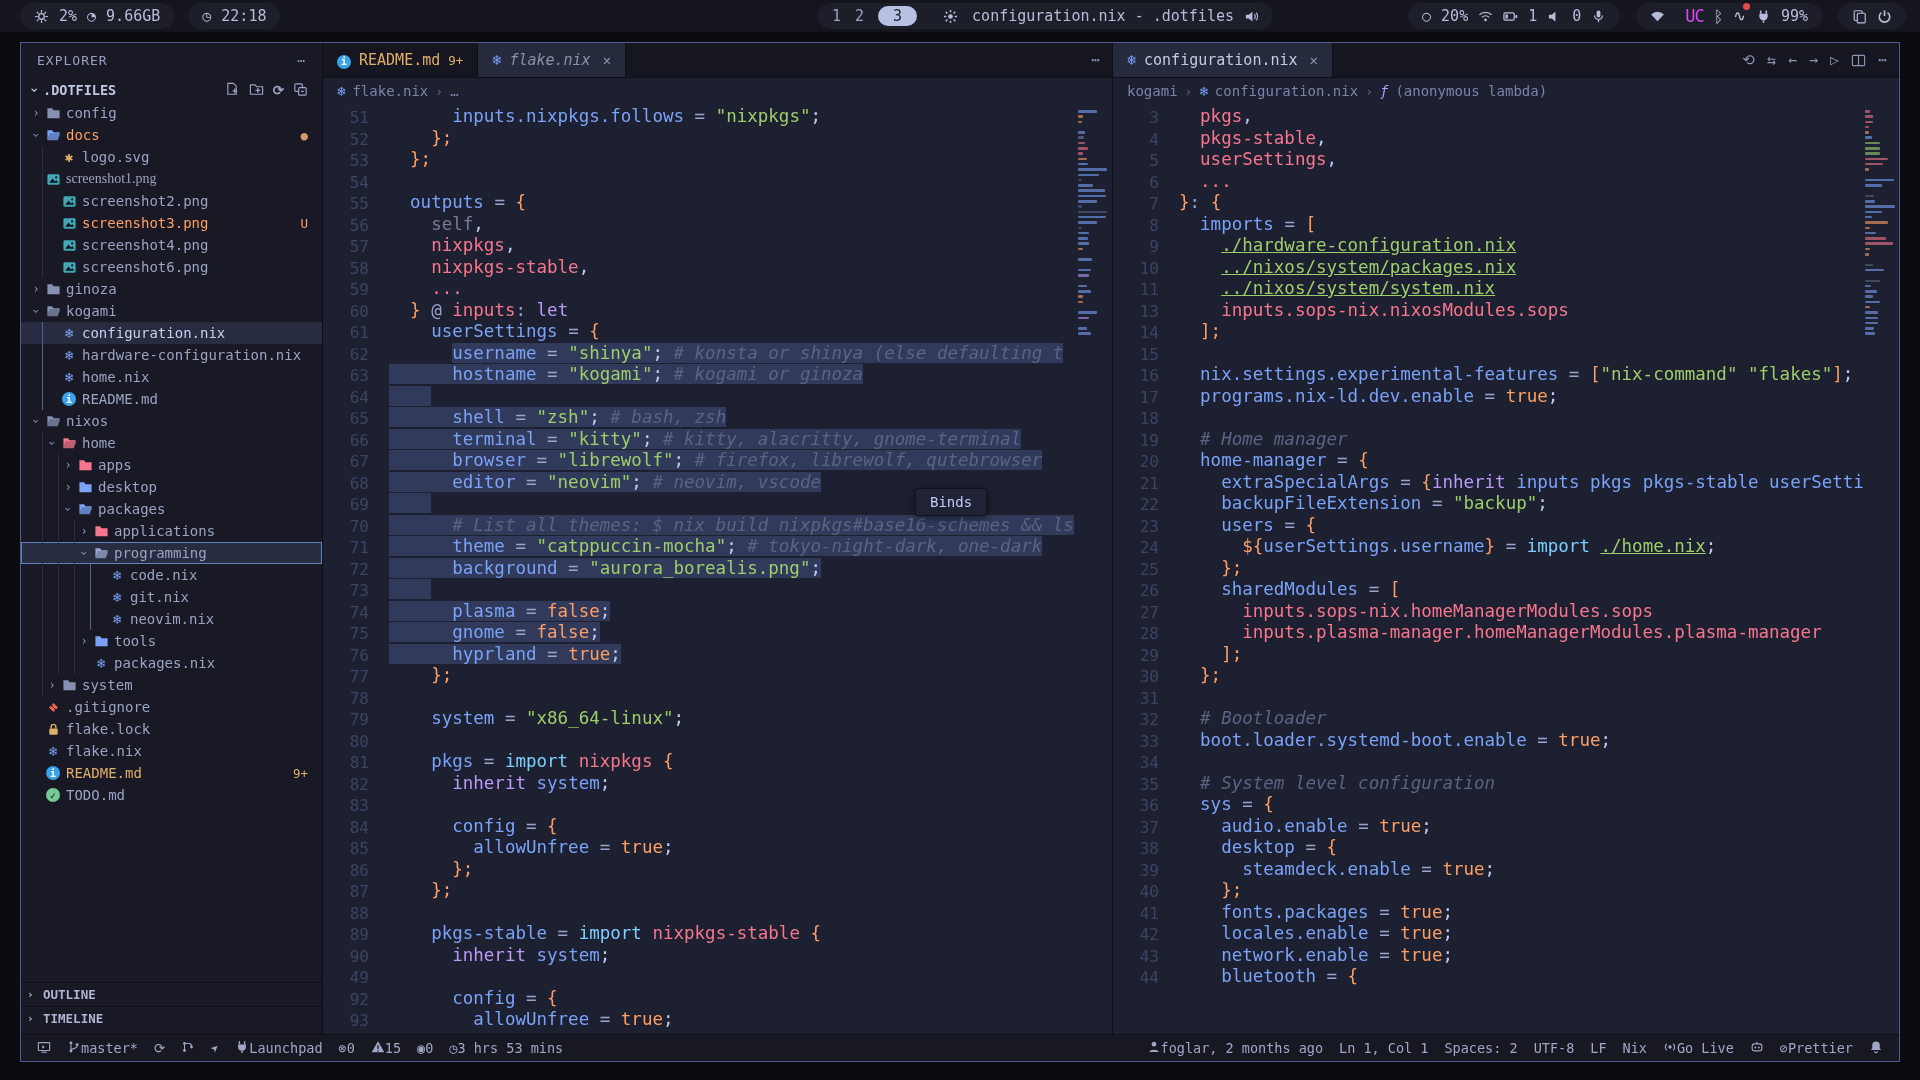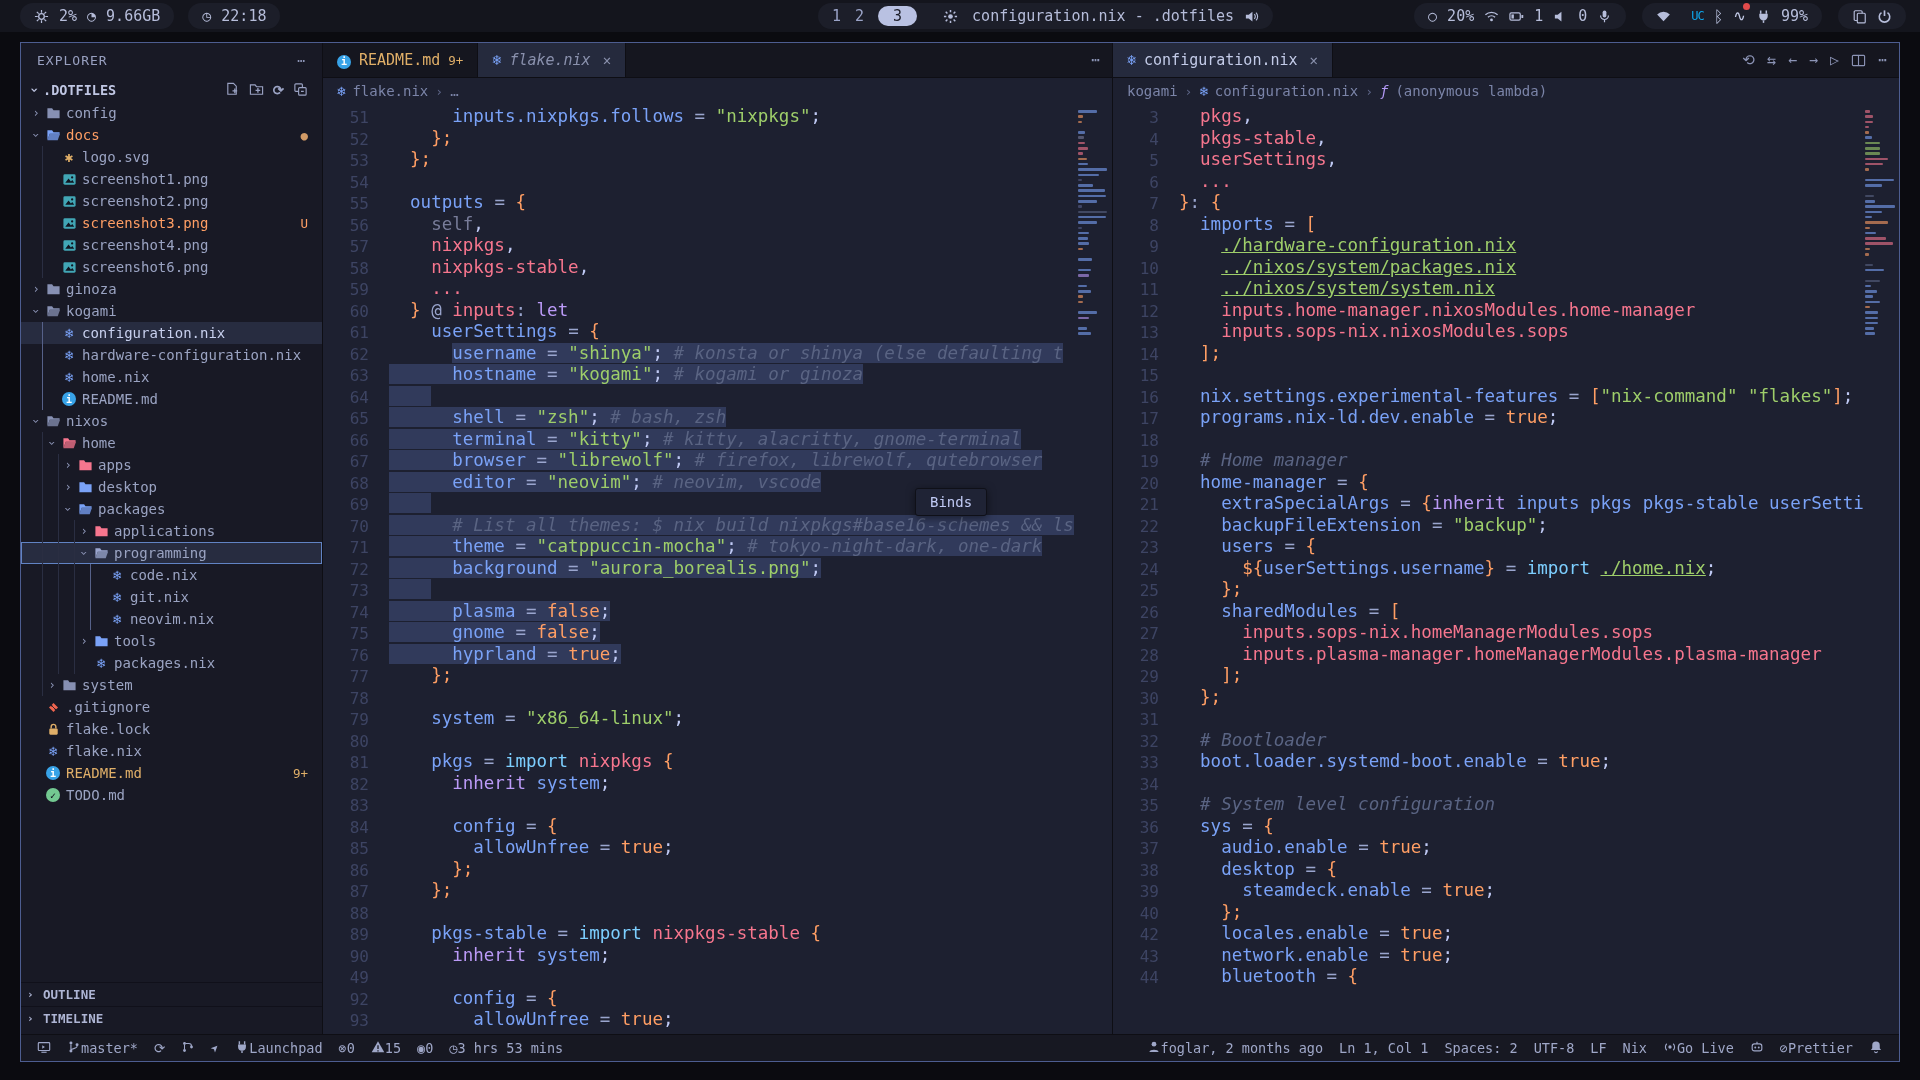--- a/index.html
+++ b/index.html
@@ -14,21 +14,21 @@
   .tb-right { position:absolute; right:14px; top:0; height:32px; display:flex; align-items:center; gap:16px; }
   .pill { background:#1c1e29; border-radius:13px; height:26px; display:flex; align-items:center;
           gap:10px; padding:0 14px; white-space:nowrap; }
   .pill .ico { display:inline-flex; align-items:center; }
   .pill svg { width:15px; height:15px; }
   .ws { display:flex; align-items:center; gap:14px; margin-right:16px; }
   .ws .wsn { color:#9aa3c7; }
   .ws .wsn.active { background:#b9c1e2; color:#1a1b26; border-radius:10px; padding:0 15px; height:20px;
                     display:flex; align-items:center; }
   .title-ic { margin-right:4px; display:inline-flex; }
-  .uc { color:#0ea5e9; font-size:12px; letter-spacing:-1px; }
+  .uc { color:#d946ef; font-size:17px; letter-spacing:-1px; }
   .wave { position:relative; color:#c3cae6; }
   .wave i { position:absolute; right:-4px; top:-4px; width:7px; height:7px; background:#e24b4b;
             border-radius:50%; font-style:normal; }
   .bt { color:#bcc4e2; font-size:16px; }
 
   
   .vscode { position:absolute; left:20px; top:42px; width:1880px; height:1020px;
             background:#16161e; border:1px solid #4d5d90; display:flex; flex-direction:column; }
   .main { flex:1; display:flex; min-height:0; }
 
@@ -275,21 +275,21 @@
               </svg>
             </span>
             <span class="tlabel" style="color: rgb(255, 158, 100);">docs</span>
             <span class="tbadge" style="color: rgb(209, 154, 102);">●</span>
           </div>
           <div class="trow" style="padding-left: 24px;">
             <span class="chev"></span>
             <span class="ticon" style="color: rgb(224, 175, 104);">✱</span>
             <span class="tlabel">logo.svg</span>
           </div>
-          <div class="trow" style="padding-left: 24px;">
+          <div class="trow" style="padding-left: 8px; font-family: Liberation Serif, serif;">
             <span class="chev"></span>
             <span class="ticon" style="color: rgb(65, 166, 181);">
               <svg viewBox="0 0 16 16" fill="currentColor">
                 <rect x="1.5" y="2.5" width="13" height="11" rx="1.5"></rect>
                 <path d="M3.5 11.5 7 7l2.5 3 1.5-1.5 2 3z" fill="#10141f"></path>
                 <circle cx="10.8" cy="5.8" r="1.2" fill="#10141f"></circle>
               </svg>
             </span>
             <span class="tlabel">screenshot1.png</span>
           </div>
@@ -696,21 +696,20 @@
           <div class="code">
             <div class="cl"><span class="ln">3</span><span class="lt"><span>  </span><span class="tok-p">pkgs</span><span class="tok-f">,</span></span></div>
             <div class="cl"><span class="ln">4</span><span class="lt"><span>  </span><span class="tok-p">pkgs-stable</span><span class="tok-f">,</span></span></div>
             <div class="cl"><span class="ln">5</span><span class="lt"><span>  </span><span class="tok-p">userSettings</span><span class="tok-f">,</span></span></div>
             <div class="cl"><span class="ln">6</span><span class="lt"><span>  </span><span class="tok-p">...</span></span></div>
             <div class="cl"><span class="ln">7</span><span class="lt"><span class="tok-o">}</span><span class="tok-d">: </span><span class="tok-o">{</span></span></div>
             <div class="cl"><span class="ln">8</span><span class="lt"><span>  </span><span class="tok-v">imports</span><span class="tok-d"> = </span><span class="tok-o">[</span></span></div>
             <div class="cl"><span class="ln">9</span><span class="lt"><span>    </span><span class="tok-u">./hardware-configuration.nix</span></span></div>
             <div class="cl"><span class="ln">10</span><span class="lt"><span>    </span><span class="tok-u">../nixos/system/packages.nix</span></span></div>
             <div class="cl"><span class="ln">11</span><span class="lt"><span>    </span><span class="tok-u">../nixos/system/system.nix</span></span></div>
-            <div class="cl"><span class="ln">12</span><span class="lt"><span>    </span><span class="tok-p">inputs.home-manager.nixosModules.home-manager</span></span></div>
             <div class="cl"><span class="ln">13</span><span class="lt"><span>    </span><span class="tok-p">inputs.sops-nix.nixosModules.sops</span></span></div>
             <div class="cl"><span class="ln">14</span><span class="lt"><span>  </span><span class="tok-o">];</span></span></div>
             <div class="cl"><span class="ln">15</span><span class="lt"></span></div>
             <div class="cl"><span class="ln">16</span><span class="lt"><span>  </span><span class="tok-v">nix.settings.experimental-features</span><span class="tok-d"> = </span><span class="tok-o">[</span><span class="tok-s">"nix-command"</span><span class="tok-f"> </span><span class="tok-s">"flakes"</span><span class="tok-o">]</span><span class="tok-f">;</span></span></div>
             <div class="cl"><span class="ln">17</span><span class="lt"><span>  </span><span class="tok-v">programs.nix-ld.dev.enable</span><span class="tok-d"> = </span><span class="tok-o">true</span><span class="tok-f">;</span></span></div>
             <div class="cl"><span class="ln">18</span><span class="lt"></span></div>
             <div class="cl"><span class="ln">19</span><span class="lt"><span>  </span><span class="tok-c"># Home manager</span></span></div>
             <div class="cl"><span class="ln">20</span><span class="lt"><span>  </span><span class="tok-v">home-manager</span><span class="tok-d"> = </span><span class="tok-o">{</span></span></div>
             <div class="cl"><span class="ln">21</span><span class="lt"><span>    </span><span class="tok-v">extraSpecialArgs</span><span class="tok-d"> = </span><span class="tok-o">{</span><span class="tok-k">inherit</span><span class="tok-f"> </span><span class="tok-v">inputs pkgs pkgs-stable userSettings</span></span></div>
             <div class="cl"><span class="ln">22</span><span class="lt"><span>    </span><span class="tok-v">backupFileExtension</span><span class="tok-d"> = </span><span class="tok-s">"backup"</span><span class="tok-f">;</span></span></div>
@@ -725,20 +724,21 @@
             <div class="cl"><span class="ln">31</span><span class="lt"></span></div>
             <div class="cl"><span class="ln">32</span><span class="lt"><span>  </span><span class="tok-c"># Bootloader</span></span></div>
             <div class="cl"><span class="ln">33</span><span class="lt"><span>  </span><span class="tok-v">boot.loader.systemd-boot.enable</span><span class="tok-d"> = </span><span class="tok-o">true</span><span class="tok-f">;</span></span></div>
             <div class="cl"><span class="ln">34</span><span class="lt"></span></div>
             <div class="cl"><span class="ln">35</span><span class="lt"><span>  </span><span class="tok-c"># System level configuration</span></span></div>
             <div class="cl"><span class="ln">36</span><span class="lt"><span>  </span><span class="tok-v">sys</span><span class="tok-d"> = </span><span class="tok-o">{</span></span></div>
             <div class="cl"><span class="ln">37</span><span class="lt"><span>    </span><span class="tok-v">audio.enable</span><span class="tok-d"> = </span><span class="tok-o">true</span><span class="tok-f">;</span></span></div>
             <div class="cl"><span class="ln">38</span><span class="lt"><span>    </span><span class="tok-v">desktop</span><span class="tok-d"> = </span><span class="tok-o">{</span></span></div>
             <div class="cl"><span class="ln">39</span><span class="lt"><span>      </span><span class="tok-v">steamdeck.enable</span><span class="tok-d"> = </span><span class="tok-o">true</span><span class="tok-f">;</span></span></div>
             <div class="cl"><span class="ln">40</span><span class="lt"><span>    </span><span class="tok-o">};</span></span></div>
+            <div class="cl"><span class="ln">41</span><span class="lt"><span>    </span><span class="tok-v">fonts.packages</span><span class="tok-d"> = </span><span class="tok-o">true</span><span class="tok-f">;</span></span></div>
             <div class="cl"><span class="ln">42</span><span class="lt"><span>    </span><span class="tok-v">locales.enable</span><span class="tok-d"> = </span><span class="tok-o">true</span><span class="tok-f">;</span></span></div>
             <div class="cl"><span class="ln">43</span><span class="lt"><span>    </span><span class="tok-v">network.enable</span><span class="tok-d"> = </span><span class="tok-o">true</span><span class="tok-f">;</span></span></div>
             <div class="cl"><span class="ln">44</span><span class="lt"><span>    </span><span class="tok-v">bluetooth</span><span class="tok-d"> = </span><span class="tok-o">{</span></span></div>
           </div>
           <div class="minimap">
             <div class="mbar" style="width: 4.94px; background: rgb(247, 118, 142);"></div>
             <div class="mbar" style="width: 7.88px; background: rgb(247, 118, 142);"></div>
             <div class="mbar" style="width: 8.3px; background: rgb(247, 118, 142);"></div>
             <div class="mbar" style="width: 4.1px; background: rgb(247, 118, 142);"></div>
             <div class="mbar" style="width: 3.68px; background: rgb(255, 158, 100);"></div>

